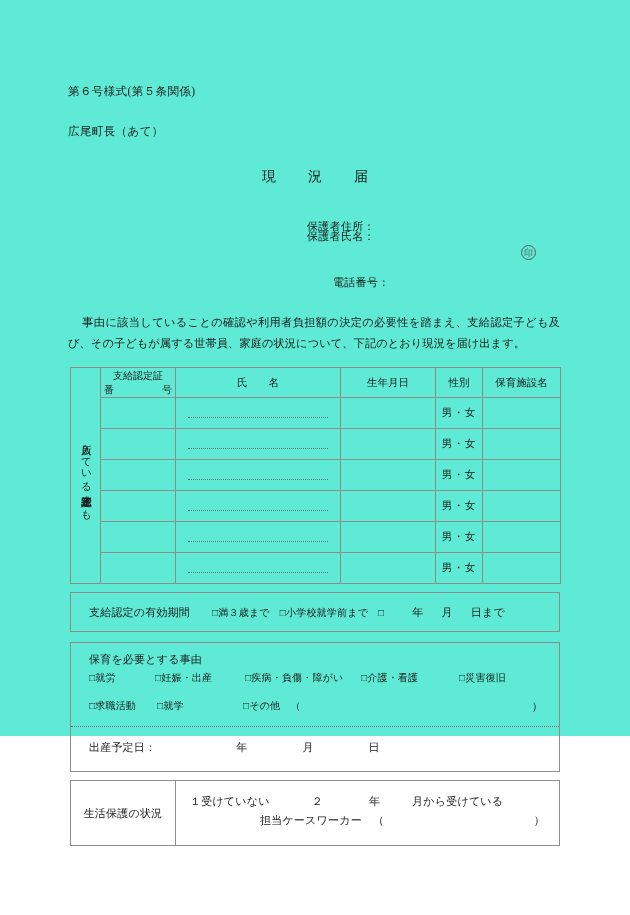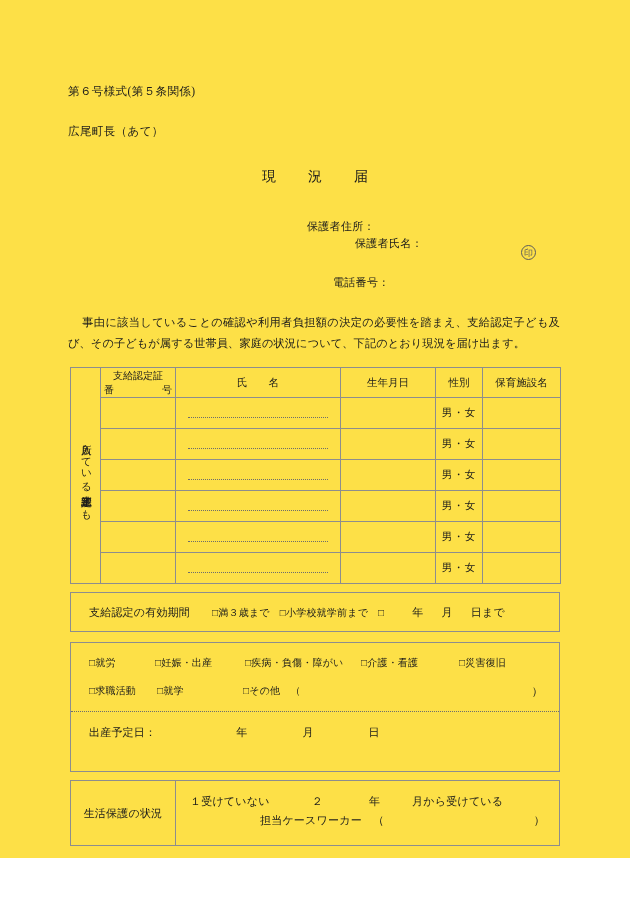--- a/index.html
+++ b/index.html
@@ -13,23 +13,23 @@
     height: 915px;
     position: relative;
     font-family: "Liberation Serif", "DejaVu Serif", serif;
     color: #1a1a1a;
     -webkit-font-smoothing: antialiased;
   }
   .page {
     position: absolute;
     inset: 0;
     width: 630px;
-    height: 858px;
-    box-sizing: border-box;
-    background: #fde047;
+    height: 736px;
+    box-sizing: border-box;
+    background: #5eead4;
   }
 
   
   .doc-code {
     position: absolute;
     left: 68px;
     top: 84px;
     font-size: 11.5px;
     letter-spacing: 0.4px;
     white-space: nowrap;
@@ -60,21 +60,21 @@
     font-size: 11px;
     white-space: nowrap;
     letter-spacing: 0.3px;
   }
   .fr-fill-date { left: 340px; top: 195px; }
   .fr-fill-date .sp1 { display: inline-block; width: 34px; }
   .fr-fill-date .sp2 { display: inline-block; width: 30px; }
   .fr-fill-date .sp3 { display: inline-block; width: 30px; }
 
   .fr-address { left: 307px; top: 219px; }
-  .fr-name    { left: 307px; top: 236px; margin-left: 48px; }
+  .fr-name    { left: 307px; top: 229px; }
   .fr-phone   { left: 333px; top: 275px; }
 
   .seal {
     position: absolute;
     left: 521px;
     top: 245px;
     width: 15px;
     height: 15px;
     border: 1px solid #5b5b5b;
     border-radius: 50%;
@@ -378,20 +378,21 @@
   </table>
 
   <div class="sec-box sec-valid">
     <div class="inner">
       <span>支給認定の有効期間</span><span class="g1"></span><span class="chk">□満３歳まで</span><span class="g2"></span><span class="chk">□小学校就学前まで</span><span class="g2"></span><span class="chk">□</span><span class="g3"></span><span>年</span><span class="g4"></span><span>月</span><span class="g5"></span><span>日まで</span>
     </div>
   </div>
 
   <div class="sec-box sec-reason">
     <div class="reason-top">
+      <div class="reason-title">保育を必要とする事由</div>
 
       <div class="reason-line">
         <span class="chk rl-a">□就労</span><span class="chk rl-b">□妊娠・出産</span><span class="chk rl-c">□疾病・負傷・障がい</span><span class="chk rl-d">□介護・看護</span><span class="chk">□災害復旧</span>
       </div>
 
       <div class="reason-line reason-line2">
         <span class="chk r2-a">□求職活動</span><span class="chk r2-b">□就学</span><span class="chk">□その他　（</span><span class="paren-close">）</span>
       </div>
     </div>
 

